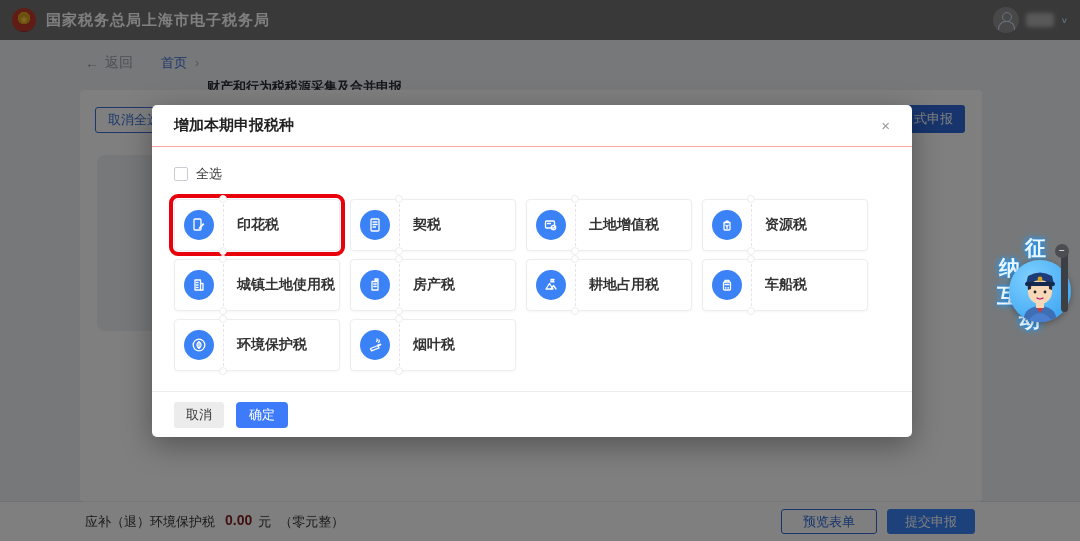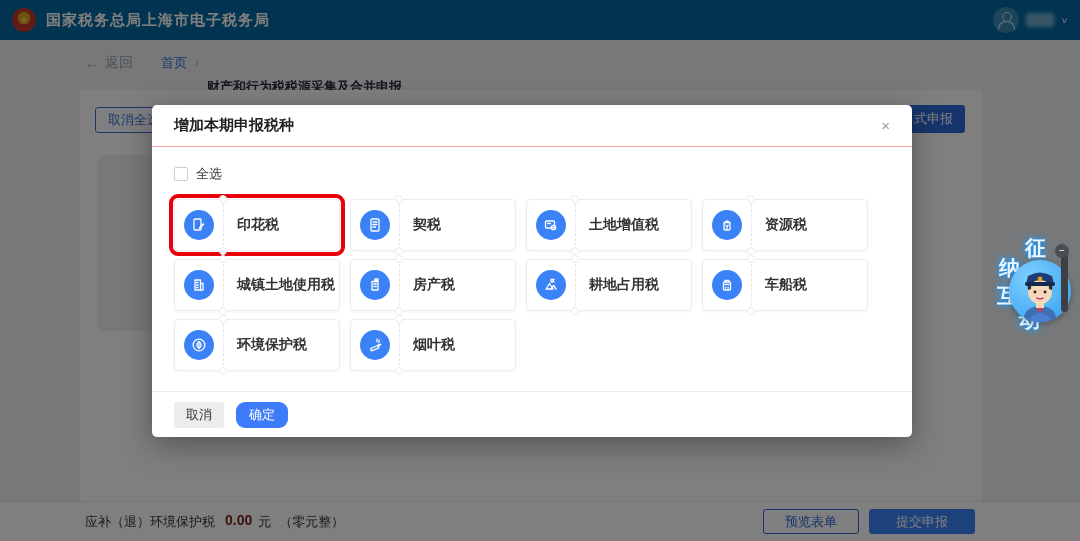--- a/index.html
+++ b/index.html
@@ -1,20 +1,20 @@
 <!DOCTYPE html>
 <html><head>
 <meta charset="utf-8">
 <style>
   * { margin:0; padding:0; box-sizing:border-box; }
   html,body { width:1080px; height:541px; overflow:hidden; }
   body { position:relative; font-family:"Liberation Sans","DejaVu Sans",sans-serif; background:#eef0f3; }
 
   
-  .header { position:absolute; top:0; left:0; width:1080px; height:40px; background:#0369a1; display:flex; align-items:center; padding:0 12px; z-index:1; }
+  .header { position:absolute; top:0; left:0; width:1080px; height:40px; background:#737373; display:flex; align-items:center; padding:0 12px; z-index:1; }
   .emblem { width:24px; height:24px; border-radius:50%; background:radial-gradient(circle at 50% 42%, #d8a31f 0 34%, #c0392b 35% 72%, #8c2f23 73%); position:relative; flex:0 0 auto; }
   .emblem:after { content:"★"; position:absolute; left:50%; top:50%; transform:translate(-50%,-56%); font-size:10px; color:#ffd54a; }
   .header-title { color:#fff; font-size:15px; font-weight:bold; margin-left:10px; letter-spacing:1px; }
   .header-right { margin-left:auto; display:flex; align-items:center; gap:7px; }
   .avatar { width:26px; height:26px; border-radius:50%; background:rgba(255,255,255,0.22); position:relative; }
   .avatar:before { content:""; position:absolute; left:9px; top:5px; width:8px; height:8px; border:1.5px solid #cfe0ff; border-radius:50%; }
   .avatar:after { content:""; position:absolute; left:5.5px; top:14px; width:15px; height:8px; border:1.5px solid #cfe0ff; border-bottom:none; border-radius:8px 8px 0 0; }
   .user-blur { width:28px; height:14px; border-radius:3px; background:rgba(255,255,255,0.45); filter:blur(2px); }
   .chev { color:#cfe0ff; font-size:10px; transform:scaleY(0.8); }
 
@@ -33,21 +33,21 @@
   .btn-blue-part { position:absolute; left:822px; top:15px; height:28px; padding:0 12px; background:#2f6bd8; color:#fff; font-size:13px; border-radius:3px; line-height:28px; }
 
   
   .bottombar { position:absolute; left:0; top:502px; width:1080px; height:39px; background:#ffffff; display:flex; align-items:center; padding:0 105px 0 85px; z-index:1; box-shadow:0 -1px 0 rgba(0,0,0,0.06); }
   .sum-label { font-size:13px; color:#333; }
   .sum-amount { font-size:14px; color:#7f1d1d; font-weight:bold; margin:0 6px 4px 10px; }
   .sum-unit { font-size:13px; color:#333; margin-right:8px; }
   .sum-words { font-size:13px; color:#333; }
   .bottom-btns { margin-left:auto; display:flex; gap:10px; }
   .btn-preview { height:25px; padding:0 21px; background:#fff; border:1px solid #2f6bd8; color:#2f6bd8; font-size:13px; border-radius:3px; line-height:23px; }
-  .btn-submit { height:25px; padding:0 26px; background:#3b82f6; border:1px solid #3b82f6; color:#fff; font-size:13px; border-radius:3px; line-height:23px; }
+  .btn-submit { height:25px; padding:0 17px; background:#3b82f6; border:1px solid #3b82f6; color:#fff; font-size:13px; border-radius:3px; line-height:23px; }
 
   
   .overlay { position:absolute; inset:0; background:rgba(0,0,0,0.50); z-index:10; }
 
   
   .modal { position:absolute; left:152px; top:105px; width:760px; height:332px; background:#fff; border-radius:5px; z-index:20; box-shadow:0 8px 30px rgba(0,0,0,0.35); }
   .modal-head { height:42px; display:flex; align-items:center; padding:0 22px; border-bottom:1px solid #fca5a5; }
   .modal-title { font-size:15px; font-weight:bold; color:#222; }
   .modal-close { margin-left:auto; color:#999; font-size:15px; cursor:pointer; line-height:1; }
   .modal-body { padding:18px 22px 0 22px; }
@@ -59,21 +59,21 @@
   .card.highlighted { outline:4px solid #e8000b; outline-offset:1px; }
   .icon-wrap { width:48px; display:flex; justify-content:center; }
   .icon-circle { width:30px; height:30px; border-radius:50%; background:#3b82f6; display:flex; align-items:center; justify-content:center; }
   .icon-circle svg { width:16px; height:16px; }
   .card-divider { position:absolute; left:48px; top:4px; bottom:4px; border-left:1px dashed #e3e5e8; }
   .notch { position:absolute; left:44px; width:8px; height:8px; background:#fff; border:1px solid #ebedf0; border-radius:50%; }
   .notch.top { top:-5px; } .notch.bot { bottom:-5px; }
   .card-label { font-size:14px; font-weight:bold; color:#333; margin-left:14px; white-space:nowrap; }
   .modal-foot { position:absolute; left:0; right:0; bottom:0; height:46px; border-top:1px solid #ececec; display:flex; align-items:center; justify-content:flex-start; gap:12px; padding:0 22px; }
   .btn-cancel { height:26px; padding:0 12px; background:#ececec; color:#333; font-size:13px; border-radius:3px; line-height:26px; }
-  .btn-ok { height:26px; padding:0 13px; background:#3e7bfa; color:#fff; font-size:13px; border-radius:9px; line-height:26px; }
+  .btn-ok { height:26px; padding:0 13px; background:#3e7bfa; color:#fff; font-size:13px; border-radius:4px; line-height:26px; }
 
   
   .widget { position:absolute; left:993px; top:232px; width:90px; height:102px; z-index:30; }
   .bubble { position:absolute; left:16px; top:28px; width:62px; height:62px; border-radius:50%; background:radial-gradient(circle at 35% 30%, #7fd0ff, #2f9df0); overflow:hidden; box-shadow:0 2px 6px rgba(0,0,0,0.3); }
   .w-char { position:absolute; font-size:21px; font-weight:bold; color:#eaf7ff; text-shadow:0 0 2px #1f8fe8, 0 0 5px #1f8fe8, 0 0 8px #35a6ff; }
   .w-c0 { left:32px; top:2px; } .w-c1 { left:6px; top:22px; } .w-c2 { left:4px; top:50px; } .w-c3 { left:26px; top:74px; }
   .handle { position:absolute; left:1061px; top:248px; width:7px; height:64px; background:#3c3f44; border-radius:4px; z-index:30; }
   .handle-knob { position:absolute; left:1055px; top:244px; width:14px; height:14px; background:#4a4d52; border-radius:50%; color:#fff; font-size:10px; line-height:13px; text-align:center; z-index:31; }
 </style>
 </head>

